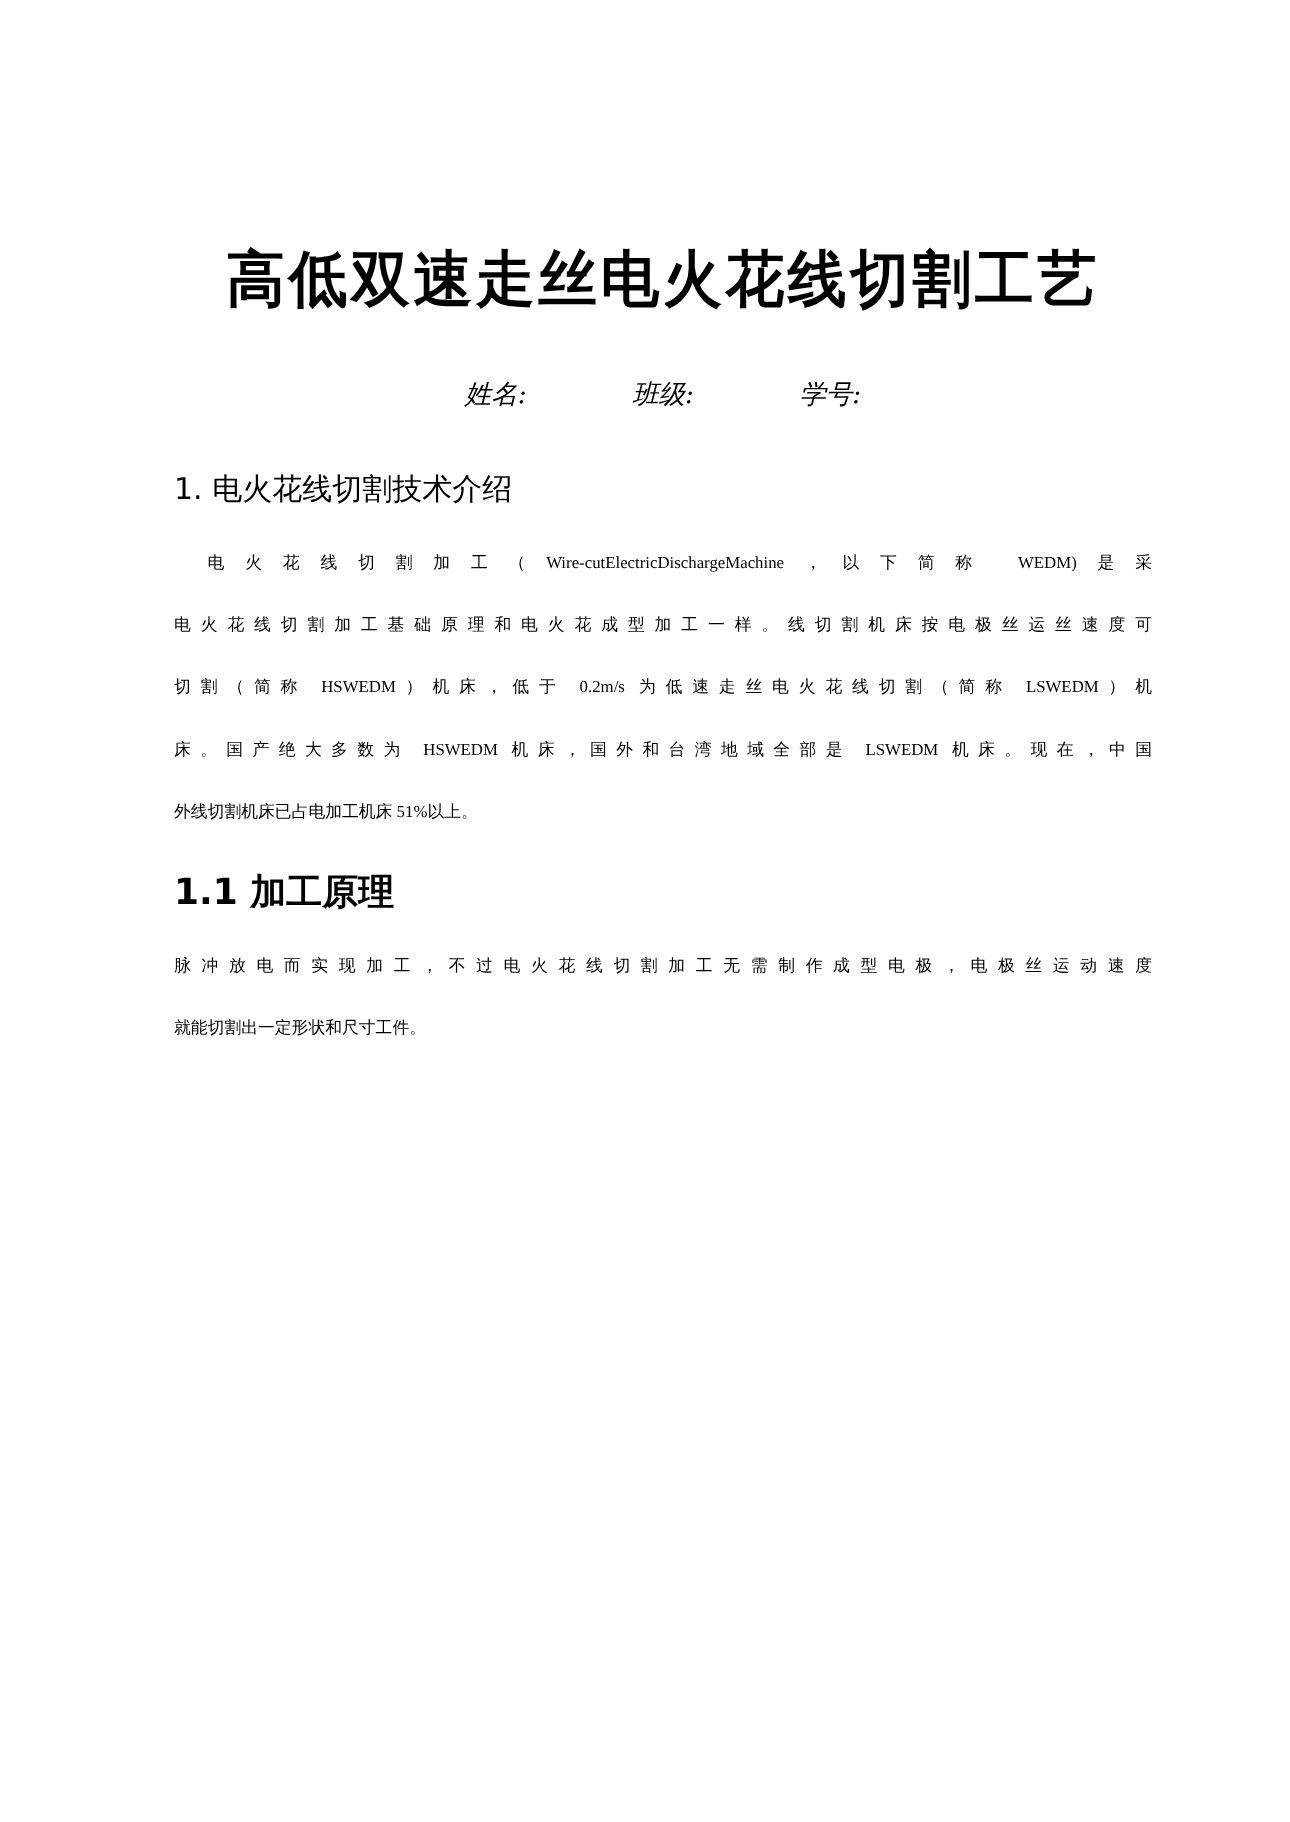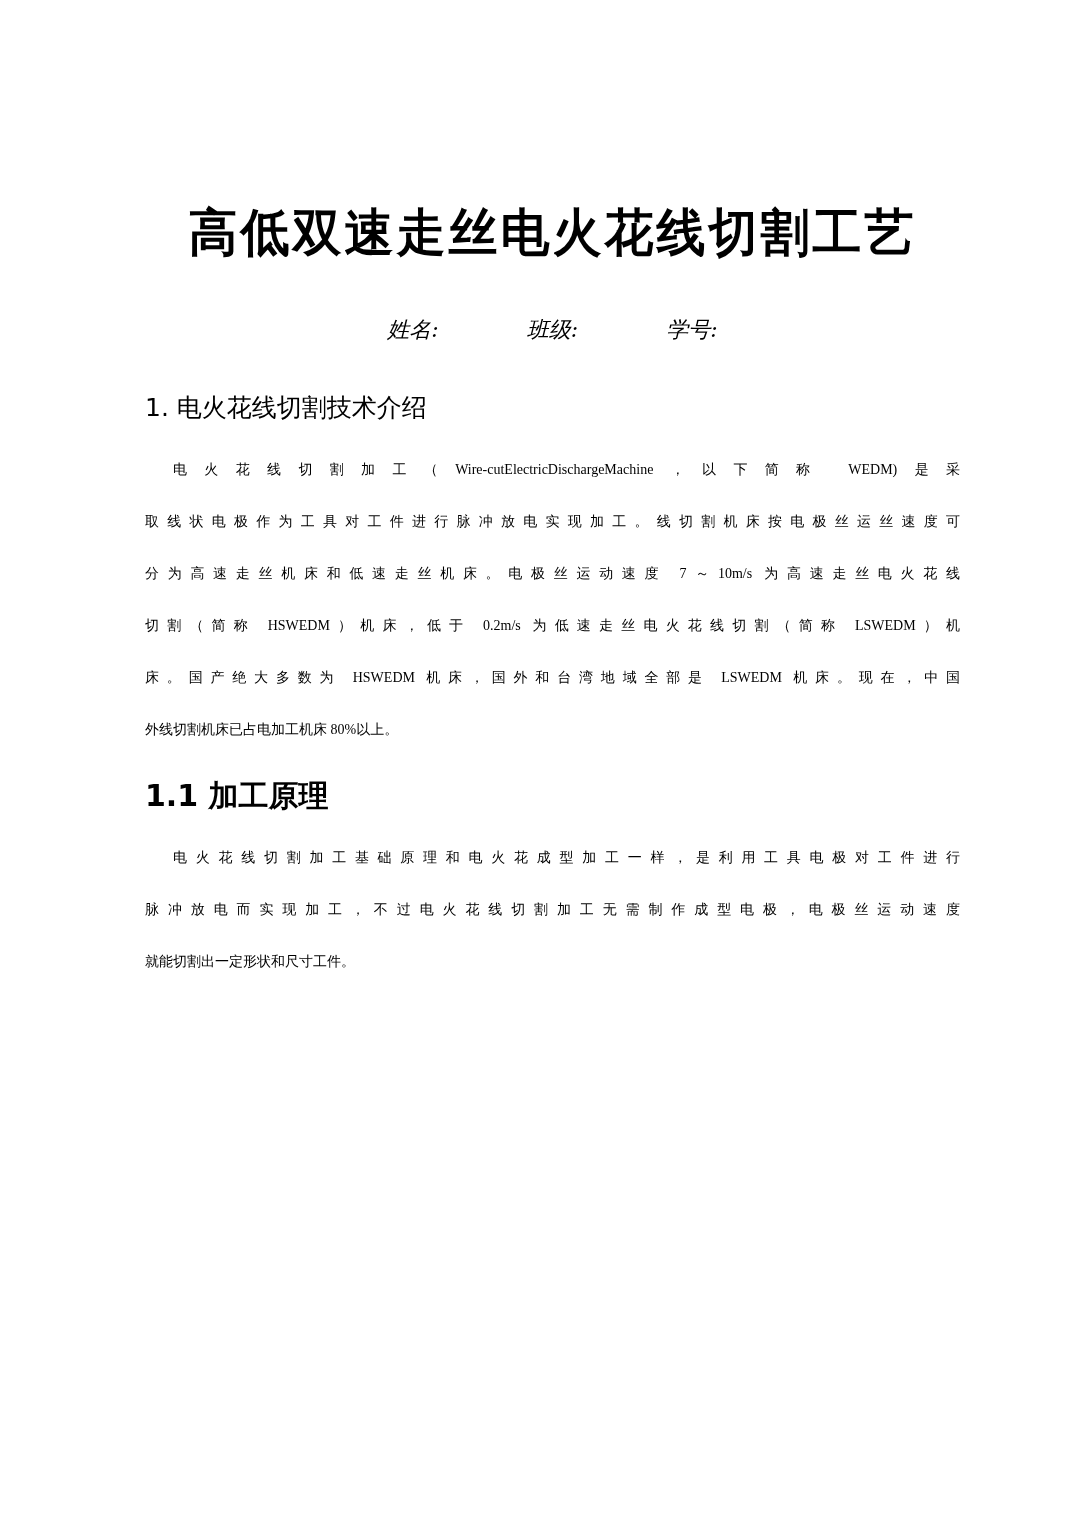--- a/index.html
+++ b/index.html
@@ -84,28 +84,26 @@
   <div class="byline">
     <span>姓名:</span>
     <span>班级:</span>
     <span>学号:</span>
   </div>
 
   <div class="sec-heading">1. 电火花线切割技术介绍</div>
 
   <div class="para">
     <div class="ln first">电火花线切割加工（Wire-cutElectricDischargeMachine，以下简称 WEDM)是采</div>
-    <div class="ln">取线状电极作为工具对工件进行脉冲放电实现加工。线切割机床按电极丝运丝速度可</div>
-    <div class="ln">分为高速走丝机床和低速走丝机床。电极丝运动速度 7～10m/s 为高速走丝电火花线</div>
+    <div class="ln">电火花线切割加工基础原理和电火花成型加工一样。线切割机床按电极丝运丝速度可</div>
     <div class="ln">切割（简称 HSWEDM）机床，低于 0.2m/s 为低速走丝电火花线切割（简称 LSWEDM）机</div>
     <div class="ln">床。国产绝大多数为 HSWEDM 机床，国外和台湾地域全部是 LSWEDM 机床。现在，中国</div>
-    <div class="ln last">外线切割机床已占电加工机床 80%以上。</div>
+    <div class="ln last">外线切割机床已占电加工机床 51%以上。</div>
   </div>
 
   <div class="subsec-heading">1.1 加工原理</div>
 
   <div class="para">
-    <div class="ln first">电火花线切割加工基础原理和电火花成型加工一样，是利用工具电极对工件进行</div>
     <div class="ln">脉冲放电而实现加工，不过电火花线切割加工无需制作成型电极，电极丝运动速度</div>
     <div class="ln last">就能切割出一定形状和尺寸工件。</div>
   </div>
 
 </div>
 
 </body></html>

